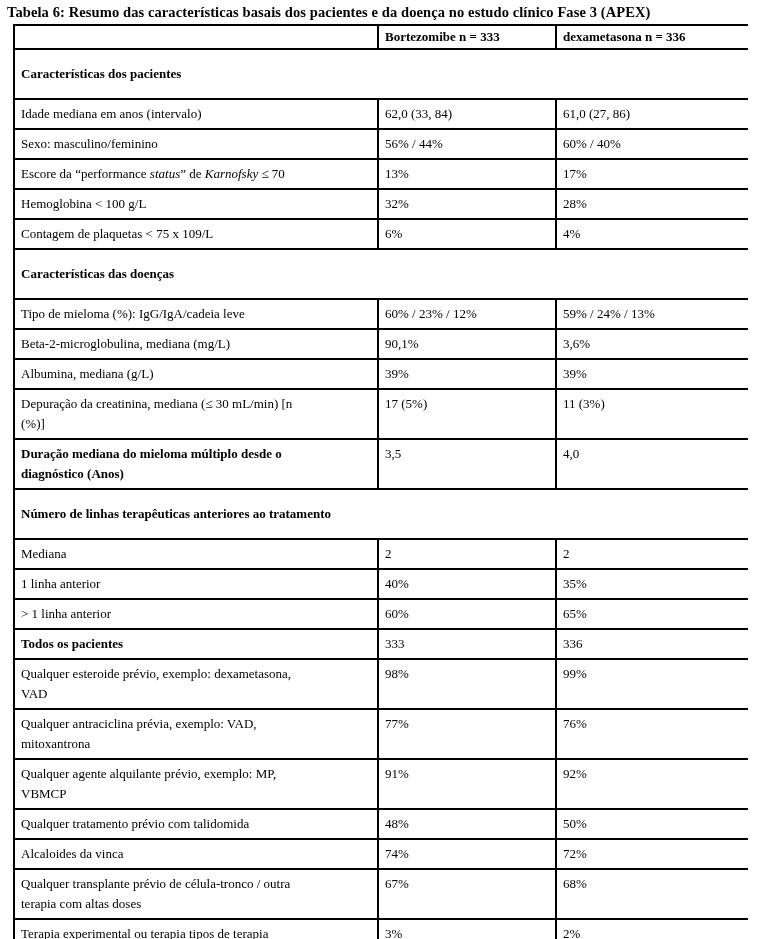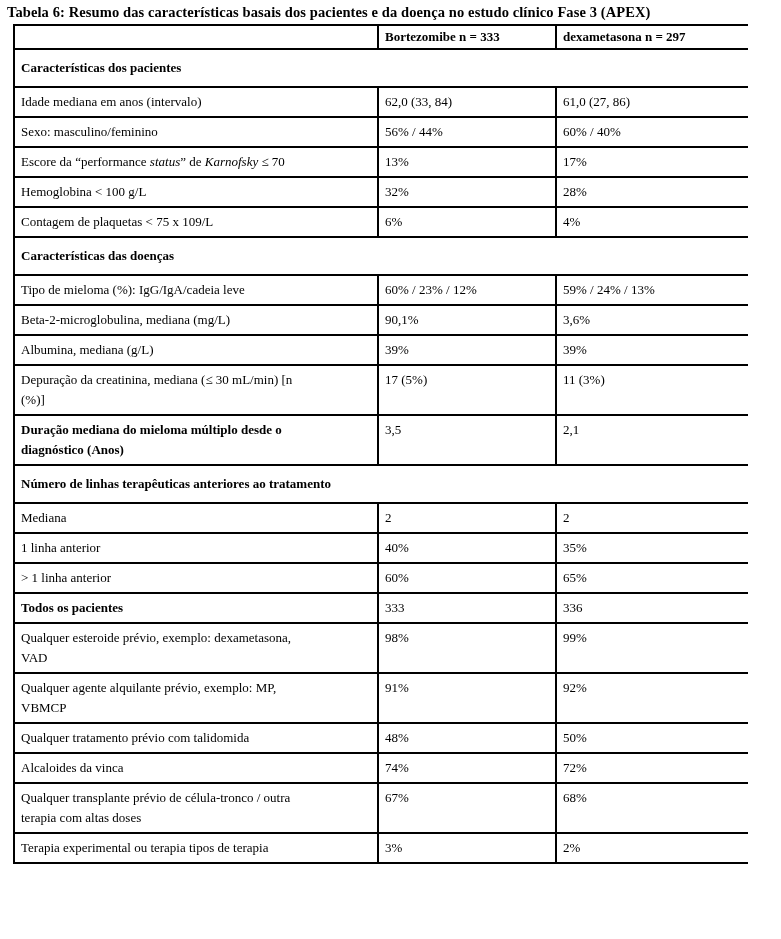--- a/index.html
+++ b/index.html
@@ -50,21 +50,21 @@
   table.data-table th {
     font-weight: bold;
     padding: 2px 6px;
     line-height: 18px;
     height: 18px;
     white-space: nowrap;
     overflow: hidden;
   }
   td.section-cell {
     font-weight: bold;
-    padding: 8px 6px;
+    padding: 14px 6px;
     line-height: 20px;
     height: 20px;
     margin-left: 28px;
   }
   td.label-cell,
   td.value-cell {
     padding: 4px 6px;
     line-height: 20px;
     height: 20px;
   }
@@ -81,21 +81,21 @@
   <table class="data-table">
     <colgroup>
       <col class="c1">
       <col class="c2">
       <col class="c3">
     </colgroup>
     <thead>
       <tr>
         <th></th>
         <th>Bortezomibe n = 333</th>
-        <th>dexametasona n = 297</th>
+        <th>dexametasona n = 336</th>
       </tr>
     </thead>
     <tbody>
         <tr>
           <td colspan="3" class="section-cell">Características dos pacientes</td>
         </tr>
         <tr>
           <td class="label-cell">Idade mediana em anos (intervalo)</td>
           <td class="value-cell">62,0 (33, 84)</td>
           <td class="value-cell">61,0 (27, 86)</td>
@@ -141,21 +141,21 @@
         <tr>
           <td class="label-cell">Depuração da creatinina, mediana (≤ 30 mL/min) [n
 (%)]</td>
           <td class="value-cell">17 (5%)</td>
           <td class="value-cell">11 (3%)</td>
         </tr>
         <tr>
           <td class="label-cell bold">Duração mediana do mieloma múltiplo desde o
 diagnóstico (Anos)</td>
           <td class="value-cell">3,5</td>
-          <td class="value-cell">2,1</td>
+          <td class="value-cell">4,0</td>
         </tr>
         <tr>
           <td colspan="3" class="section-cell">Número de linhas terapêuticas anteriores ao tratamento</td>
         </tr>
         <tr>
           <td class="label-cell">Mediana</td>
           <td class="value-cell">2</td>
           <td class="value-cell">2</td>
         </tr>
         <tr>
@@ -171,20 +171,26 @@
         <tr>
           <td class="label-cell bold">Todos os pacientes</td>
           <td class="value-cell">333</td>
           <td class="value-cell">336</td>
         </tr>
         <tr>
           <td class="label-cell">Qualquer esteroide prévio, exemplo: dexametasona,
 VAD</td>
           <td class="value-cell">98%</td>
           <td class="value-cell">99%</td>
+        </tr>
+        <tr>
+          <td class="label-cell">Qualquer antraciclina prévia, exemplo: VAD,
+mitoxantrona</td>
+          <td class="value-cell">77%</td>
+          <td class="value-cell">76%</td>
         </tr>
         <tr>
           <td class="label-cell">Qualquer agente alquilante prévio, exemplo: MP,
 VBMCP</td>
           <td class="value-cell">91%</td>
           <td class="value-cell">92%</td>
         </tr>
         <tr>
           <td class="label-cell">Qualquer tratamento prévio com talidomida</td>
           <td class="value-cell">48%</td>

